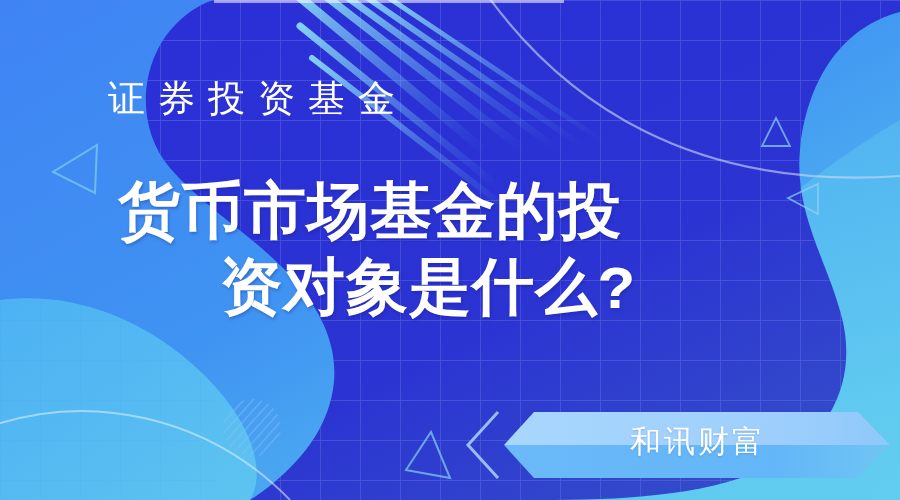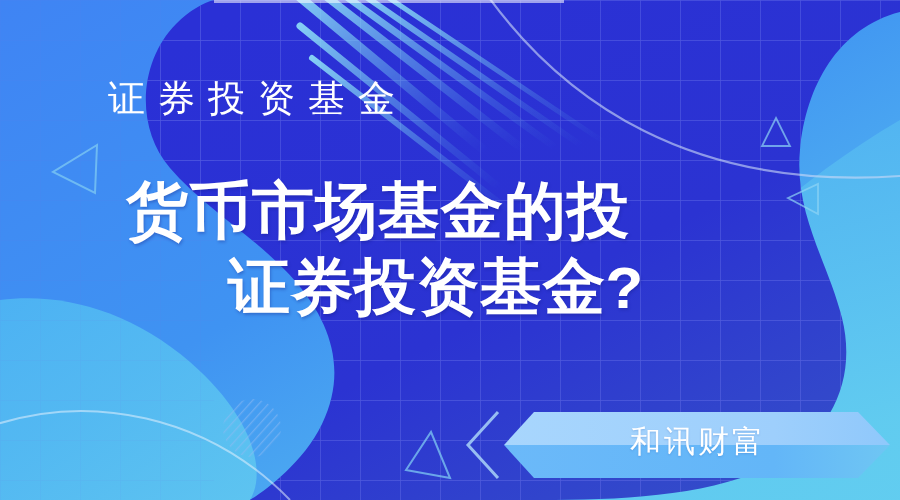--- a/index.html
+++ b/index.html
@@ -39,21 +39,21 @@
     line-height: 46px;
     font-weight: 300;
     color: #ffffff;
     letter-spacing: 13px;
     white-space: nowrap;
     text-shadow: 0 0 1px rgba(255,255,255,0.25);
   }
 
   #headline {
     position: absolute;
-    left: 126px;
+    left: 118px;
     top: 178px;
     width: 620px;
     font-size: 62px;
     line-height: 76px;
     font-weight: 700;
     color: #ffffff;
     letter-spacing: 1px;
     text-align: center;
     text-shadow: 1px 2px 3px rgba(20,28,130,0.30);
   }
@@ -206,21 +206,21 @@
 
     </g>
   </svg>
 
   <div class="text-layer">
 
     <div id="subtitle">证券投资基金</div>
 
     <div id="headline">
       <span class="hl-line-1">货币市场基金的投</span>
-      <span class="hl-line-2">证券投资基金?</span>
+      <span class="hl-line-2">资对象是什么?</span>
     </div>
 
     <div id="brand-banner">
       <svg width="440" height="82" viewBox="0 0 440 82">
         <defs>
           <linearGradient id="gradBanTop" x1="0" y1="0" x2="1" y2="0">
             <stop offset="0%" stop-color="#a8d6fd"></stop>
             <stop offset="70%" stop-color="#9ecffc"></stop>
             <stop offset="100%" stop-color="#8fc8fb"></stop>
           </linearGradient>

